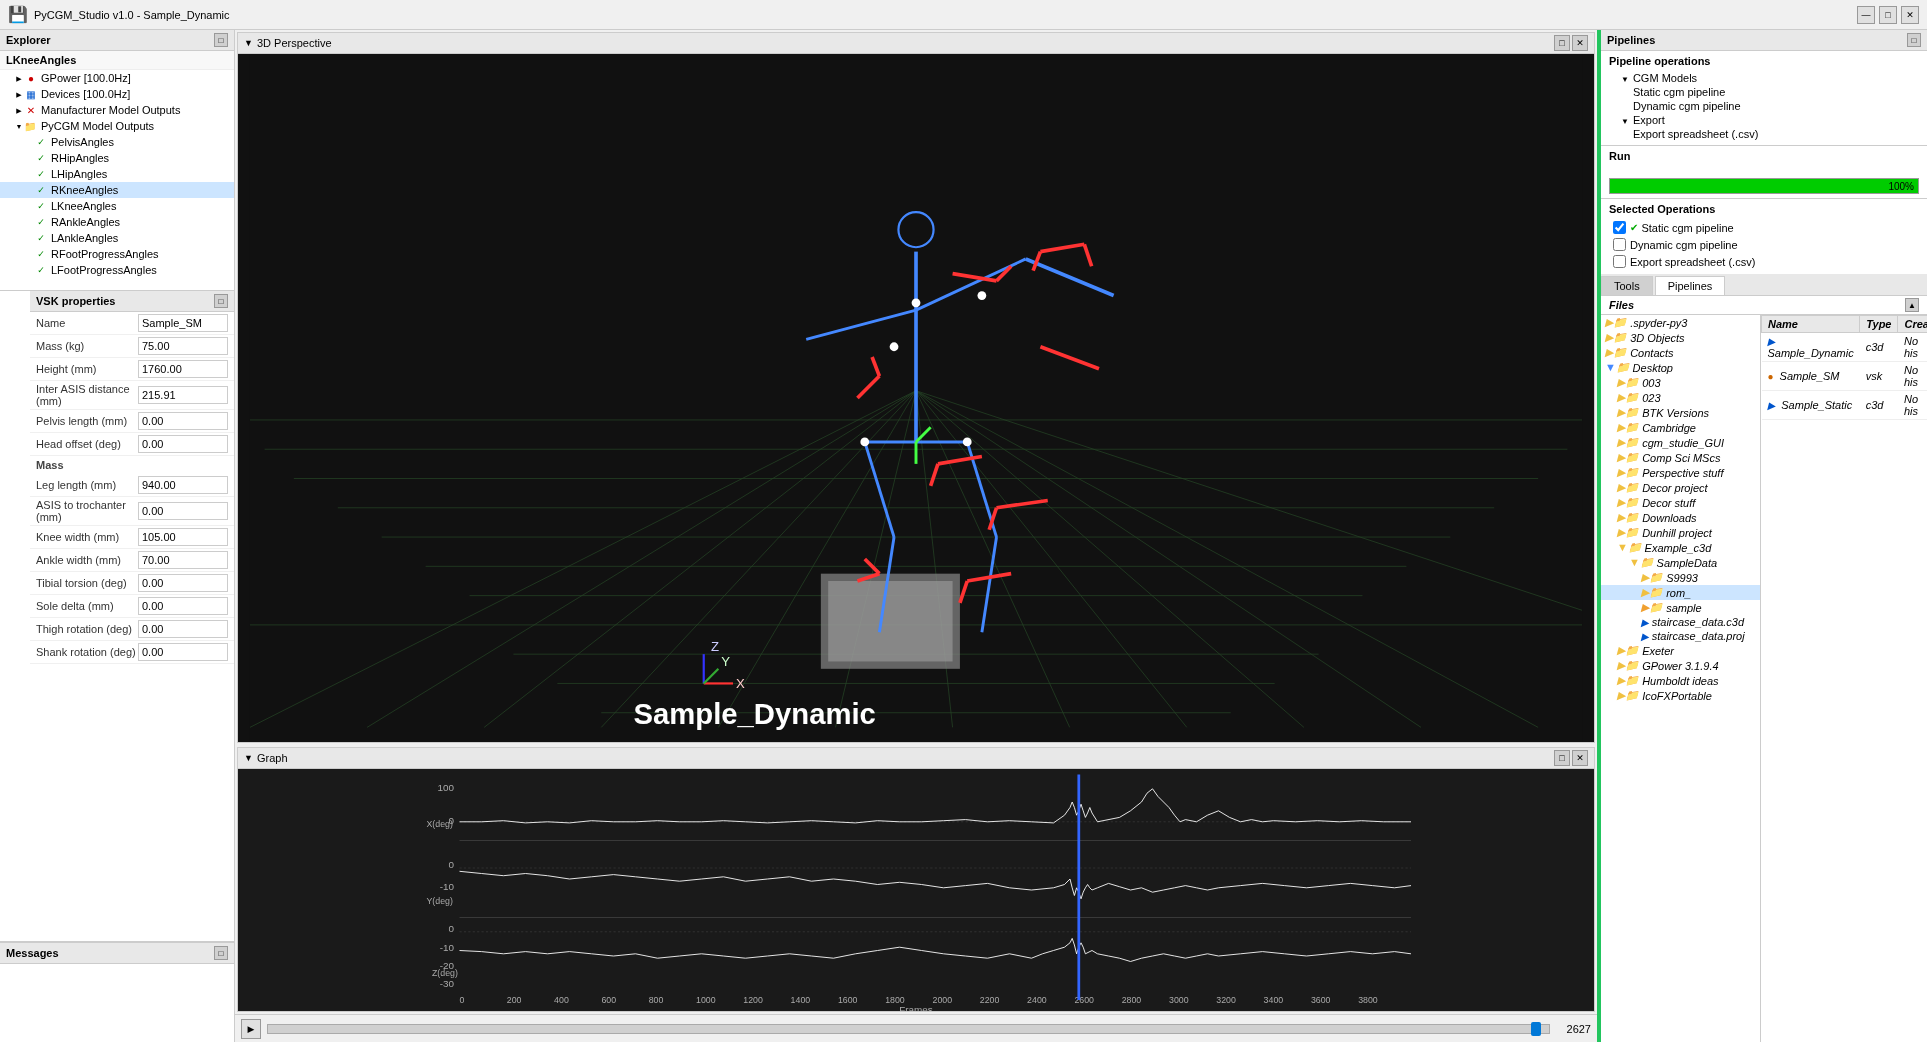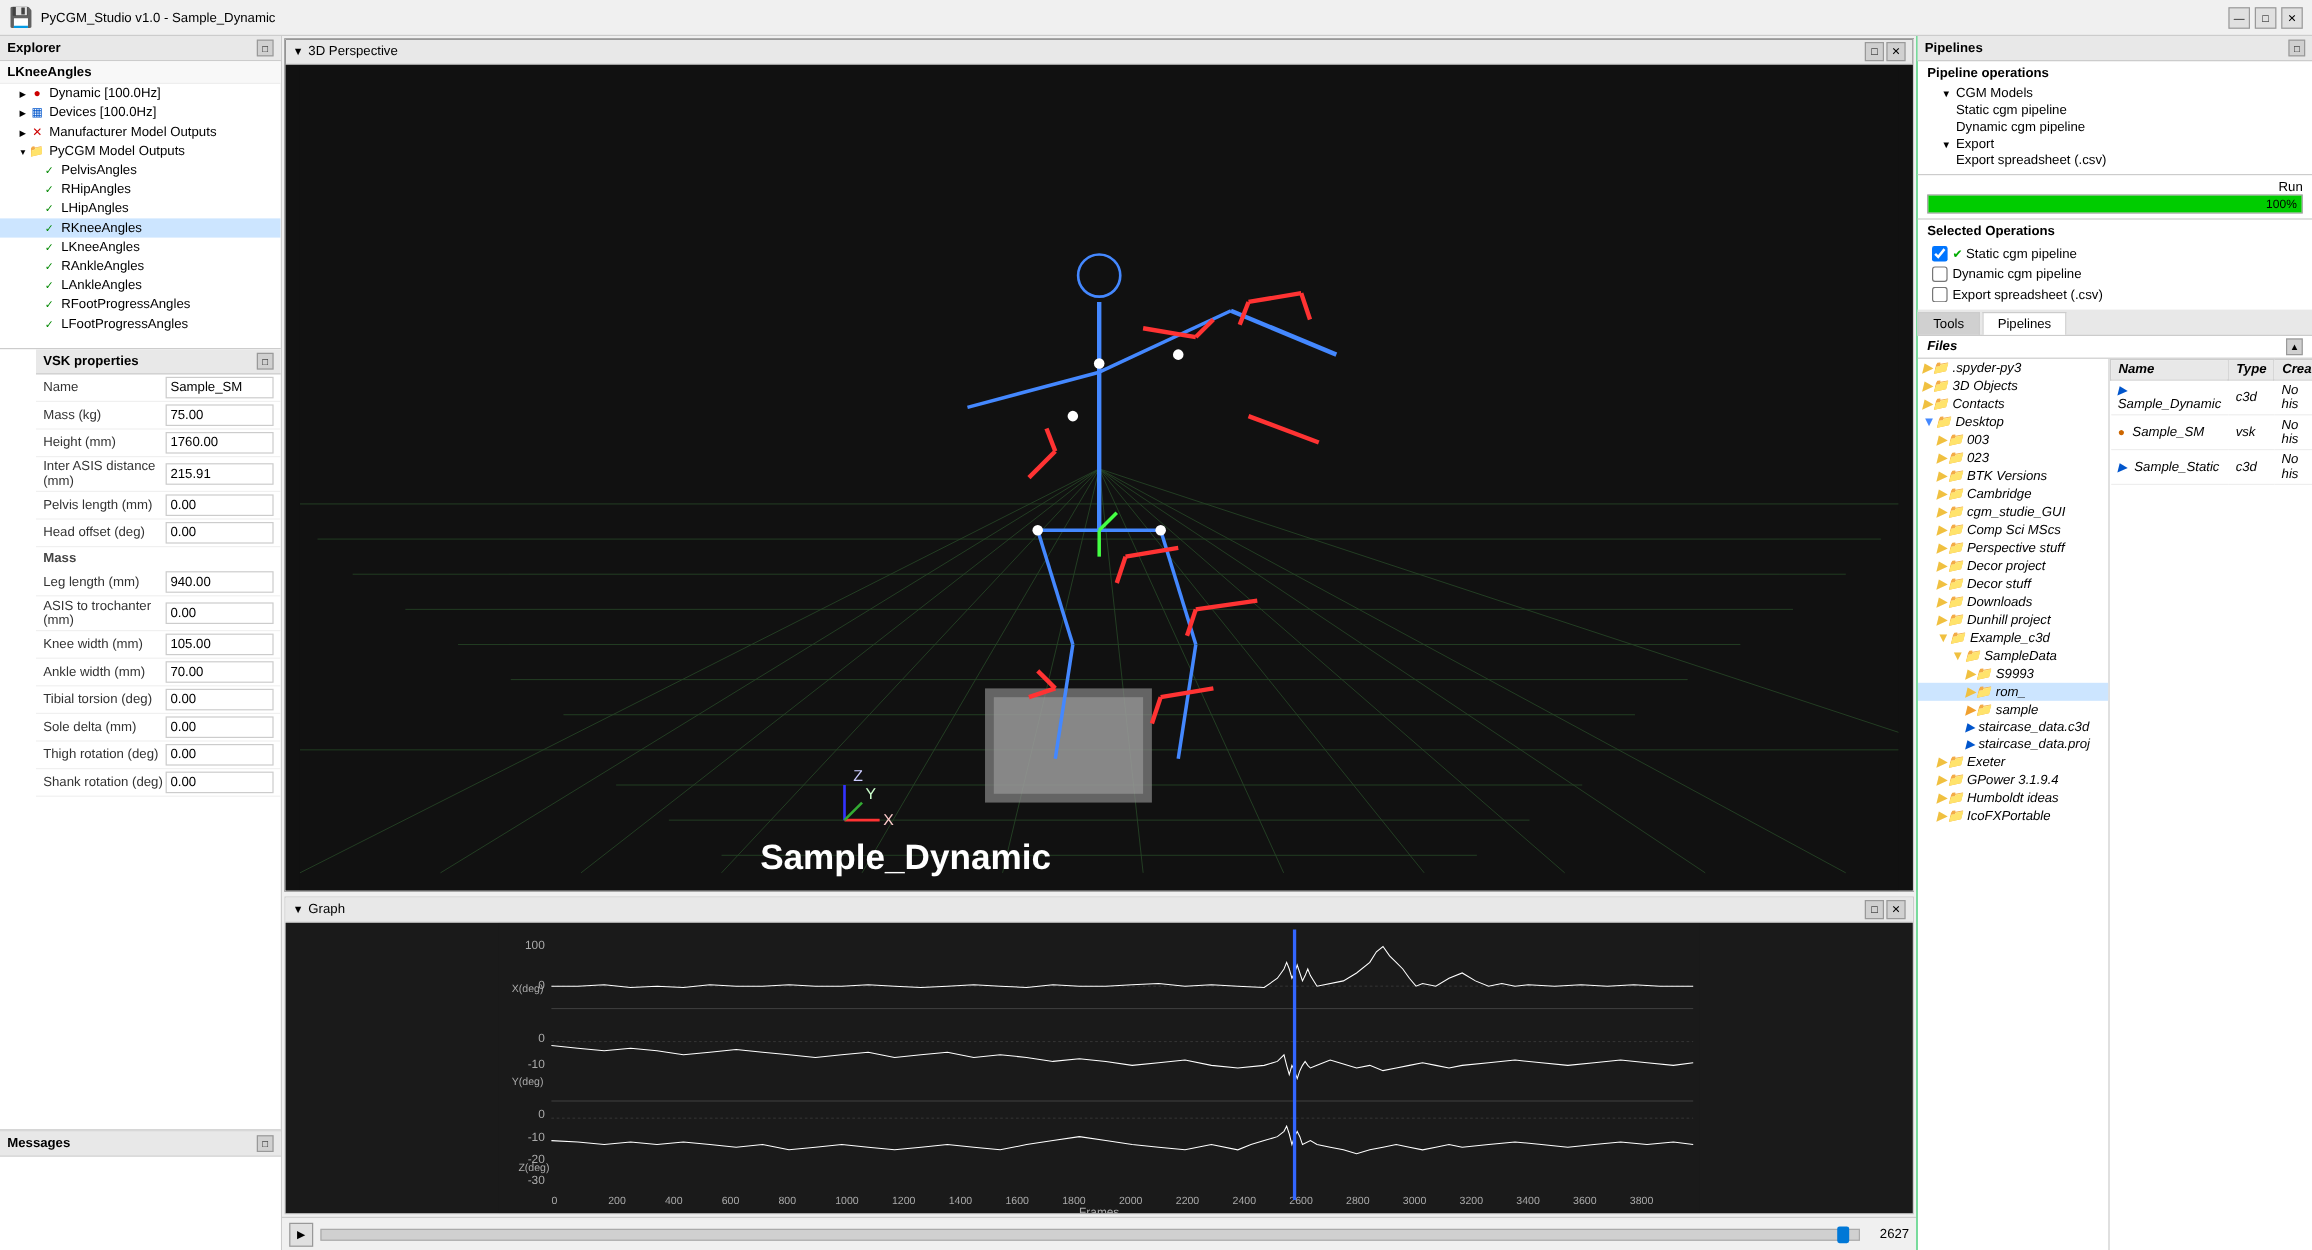--- a/index.html
+++ b/index.html
@@ -232,21 +232,21 @@
       top: -3px;
       transform: translateX(-50%);
       border-radius: 2px;
     }
     .frame-count { font-size: 11px; min-width: 35px; text-align: right; }
 
     
     .pipelines-panel {
       width: 330px;
       background: #fff;
-      border-left: 1px solid #22c55e;
+      border-left: 4px solid #22c55e;
       display: flex;
       flex-direction: column;
       flex-shrink: 0;
     }
     .pip-section {
       border-bottom: 1px solid #ccc;
       padding: 4px 8px;
     }
     .pip-section-title { font-weight: bold; margin-bottom: 4px; }
     .pip-tree-item {
@@ -257,21 +257,21 @@
       cursor: pointer;
     }
     .pip-sub-item {
       padding: 1px 4px 1px 24px;
       font-size: 11px;
     }
     .run-bar {
       padding: 4px 8px;
       border-bottom: 1px solid #ccc;
     }
-    .run-label { font-weight: normal; margin-bottom: 0; text-align: right; }
+    .run-label { font-weight: bold; margin-bottom: 16px; }
     .progress-bar-outer {
       height: 16px;
       background: #c4b5fd;
       border: 1px solid #999;
       position: relative;
     }
     .progress-bar-inner {
       height: 100%;
       background: #00cc00;
       display: flex; align-items: center; justify-content: flex-end;
@@ -408,21 +408,21 @@
     <div class="tree-area">
       <div style="padding:3px 6px; font-weight:bold; font-size:11px; background:#f8f8f8; border-bottom:1px solid #eee;">LKneeAngles</div>
       <div class="tree-scroll">
 
         <div class="tree-item">
           <span class="indent" style="width:10px;"></span>
           <span class="tree-arrow arrow-right"></span>
           <span class="tree-icon">
               <span style="color:#cc0000;font-size:10px;">●</span>
             </span>
-          <span>Dynamic [100.0Hz]</span>
+          <span>GPower [100.0Hz]</span>
         </div>
         <div class="tree-item">
           <span class="indent" style="width:10px;"></span>
           <span class="tree-arrow arrow-right"></span>
           <span class="tree-icon">
               <span style="color:#0055cc;font-size:10px;">▦</span>
             </span>
           <span>Devices [100.0Hz]</span>
         </div>
         <div class="tree-item">

